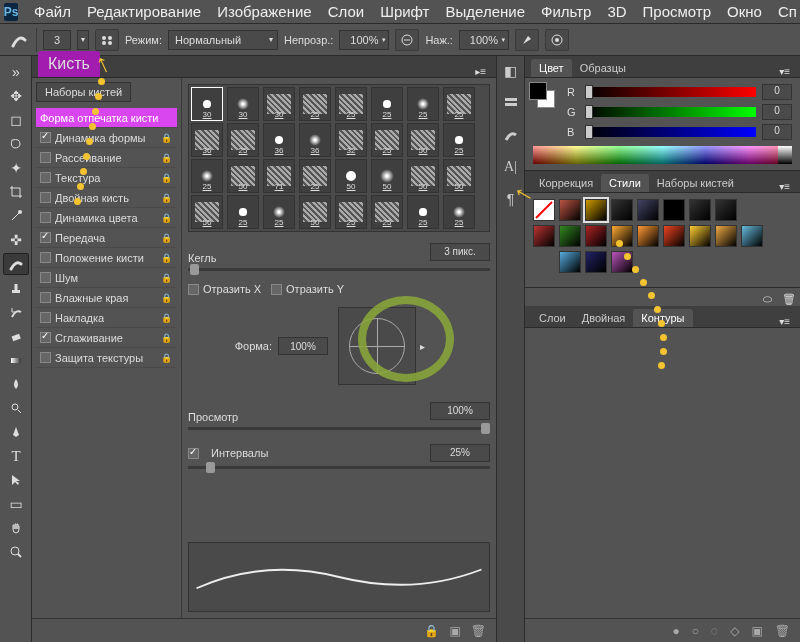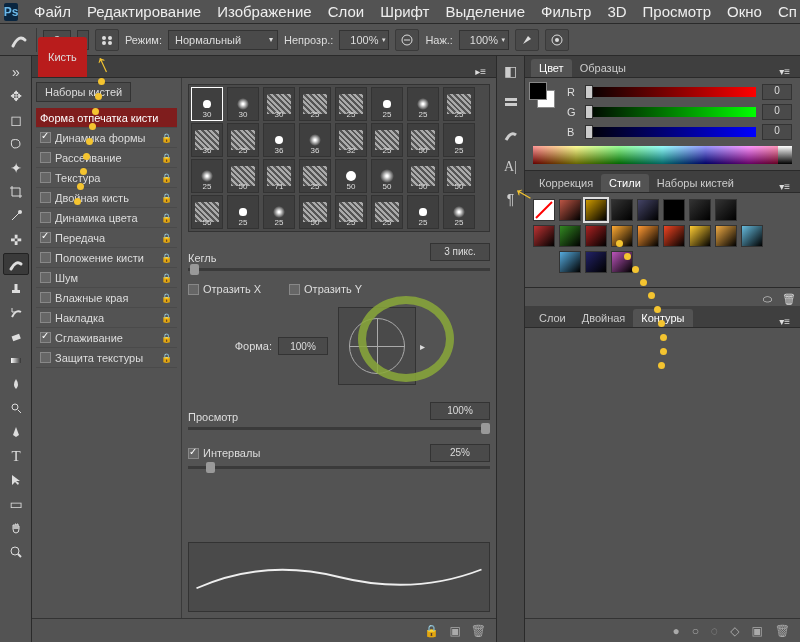--- a/index.html
+++ b/index.html
@@ -29,39 +29,39 @@
   .main { display: flex; height: calc(100% - 56px); }
   
   
   .tools-strip { width: 32px; background: #535353; display: flex; flex-direction: column; padding-top: 4px; border-right: 1px solid #2a2a2a; }
   .tool-btn { width: 26px; height: 22px; margin: 1px 3px; display: flex; align-items: center; justify-content: center; font-size: 14px; color: #ddd; border-radius: 2px; }
   .tool-btn.active { background: #3a3a3a; border: 1px solid #222; }
   
   
   .brush-panel { width: 465px; background: #535353; display: flex; flex-direction: column; border-right: 1px solid #2a2a2a; }
   .panel-tabs { height: 22px; background: #3f3f3f; display: flex; align-items: flex-end; padding: 0 6px; border-bottom: 1px solid #2a2a2a; }
-  .panel-tab { padding: 14px 10px; background: #b91c1c; font-size: 11px; border-top-left-radius: 3px; border-top-right-radius: 3px; }
+  .panel-tab { padding: 4px 10px; background: #a21caf; font-size: 16px; border-top-left-radius: 3px; border-top-right-radius: 3px; }
   .panel-menu-icon { margin-left: auto; font-size: 10px; padding: 0 4px; }
   .brush-body { display: flex; flex: 1; overflow: hidden; }
   .brush-sidebar { width: 150px; background: #535353; padding: 4px; border-right: 1px solid #3a3a3a; }
   .presets-btn { background: #4a4a4a; border: 1px solid #333; padding: 3px 8px; font-size: 11px; color: #ddd; margin-bottom: 6px; }
   .brush-row { display: flex; align-items: center; height: 20px; padding: 0 4px; gap: 4px; font-size: 11px; border-bottom: 1px solid #4a4a4a; }
-  .brush-row.selected { background: #7f1d1d; color: #fff; }
+  .brush-row.selected { background: #d946ef; color: #fff; }
   .chk { width: 11px; height: 11px; border: 1px solid #888; background: #666; display: inline-block; position: relative; }
   .chk.on::after { content: "✓"; position: absolute; top: -3px; left: 0; font-size: 10px; color: #fff; }
   .lock-icon { margin-left: auto; font-size: 9px; color: #999; }
   
   .brush-main { flex: 1; display: flex; flex-direction: column; padding: 6px; }
   .brush-grid { display: grid; grid-template-columns: repeat(8, 34px); gap: 2px; height: 148px; overflow: hidden; border: 1px solid #333; padding: 2px; background: #4a4a4a; }
   .brush-cell { width: 32px; height: 34px; background: #3f3f3f; display: flex; flex-direction: column; align-items: center; justify-content: center; border: 1px solid #333; position: relative; }
   .brush-cell.sel { border: 1px solid #fff; }
   .brush-dot { border-radius: 50%; background: #fff; }
   .brush-blur { border-radius: 50%; background: radial-gradient(circle,#fff 10%, rgba(255,255,255,0) 70%); }
   .brush-tex { width: 24px; height: 20px; background: repeating-linear-gradient(45deg,#aaa 0 2px,#555 2px 4px); }
-  .brush-num { font-size: 8px; color: #ddd; position: absolute; bottom: 1px; }
+  .brush-num { font-size: 8px; color: #ddd; position: absolute; bottom: 1px; text-decoration: underline; }
   
   .ctrl-row { display: flex; align-items: center; margin-top: 8px; gap: 6px; font-size: 11px; }
   .ctrl-label { color: #ddd; margin-top: 12px; }
   .val-box { margin-left: auto; width: 60px; height: 18px; background: #4a4a4a; border: 1px solid #333; text-align: center; font-size: 10px; line-height: 16px; }
   .slider-track { height: 3px; background: #3a3a3a; margin-top: 4px; position: relative; }
   .slider-thumb { width: 9px; height: 11px; background: #999; position: absolute; top: -4px; border-radius: 2px; }
   
   .angle-row { display: flex; align-items: center; gap: 10px; margin-top: 12px; font-size: 11px; }
   .angle-inputs { display: flex; flex-direction: column; gap: 8px; }
   .angle-input-row { display: flex; align-items: center; gap: 6px; justify-content: flex-end; width: 140px; }
@@ -488,21 +488,21 @@
 
         <div class="ctrl-row">
           <span class="ctrl-label">Кегль</span>
           <div class="val-box">3 пикс.</div>
         </div>
         <div class="slider-track">
             <div class="slider-thumb" style="left:2px"></div>
           </div>
 
         <div class="angle-row">
-          <div style="display:flex;gap:28px">
+          <div style="display:flex;gap:10px">
             <label style="display:flex;align-items:center;gap:4px">
                 <span class="chk"></span>
                 <span>Отразить X</span>
               </label>
             <label style="display:flex;align-items:center;gap:4px">
                 <span class="chk"></span>
                 <span>Отразить Y</span>
               </label>
           </div>
         </div>
@@ -521,21 +521,21 @@
 
         <div class="ctrl-row" style="margin-top:14px">
           <span class="ctrl-label">Просмотр</span>
           <div class="val-box">100%</div>
         </div>
         <div class="slider-track">
             <div class="slider-thumb" style="left:calc(100% - 9px)"></div>
           </div>
 
         <div class="ctrl-row" style="margin-top:14px">
-          <label style="display:flex;align-items:center;gap:4px">
+          <label style="display:flex;align-items:center;gap:12px">
               <span class="chk on"></span>
               <span>Интервалы</span>
             </label>
           <div class="val-box">25%</div>
         </div>
         <div class="slider-track">
             <div class="slider-thumb" style="left:18px"></div>
           </div>
 
         <div class="preview-strip">

